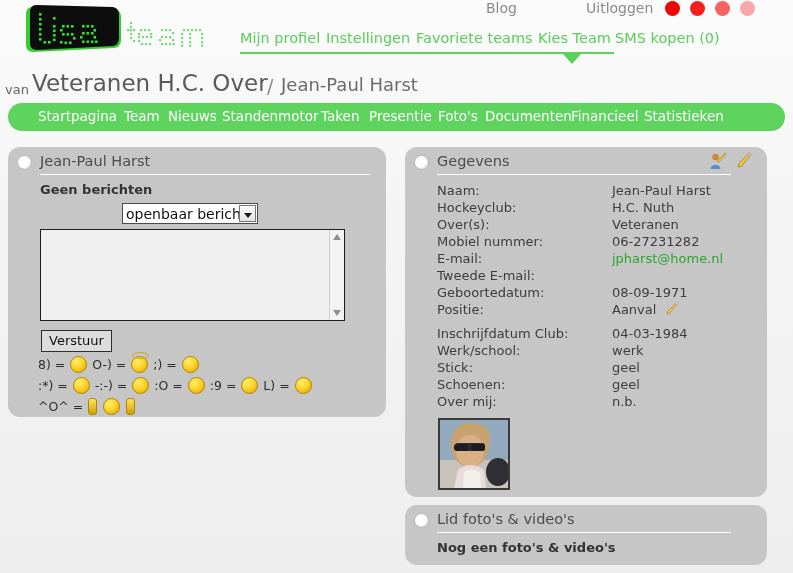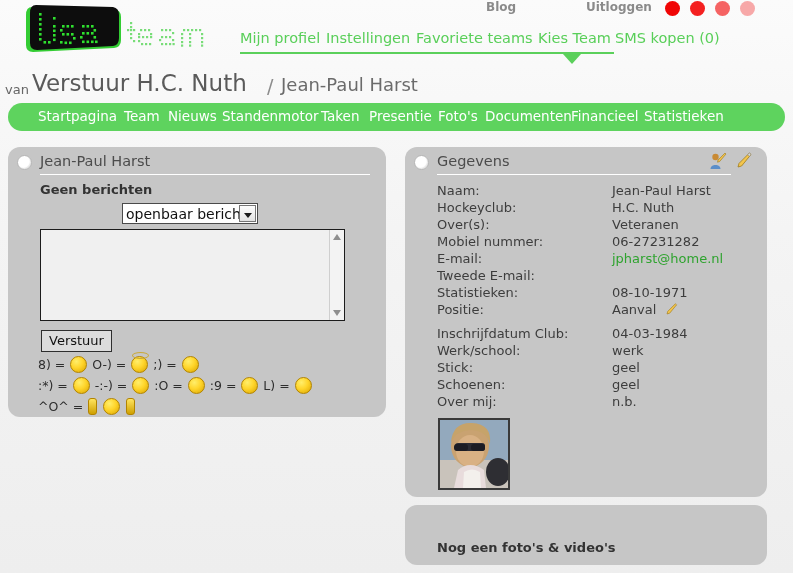--- a/index.html
+++ b/index.html
@@ -15,21 +15,21 @@
     width: 793px; height: 573px;
     background: linear-gradient(to bottom, #fbfbfb 0%, #f4f4f4 40%, #eeeeee 100%);
   }
 
   
   .top-util {
     position: absolute; top: 0; left: 0; width: 793px; height: 22px;
   }
   .top-util a {
     position: absolute; top: 0px;
-    font-size: 12px; font-weight: bold; color: #8a8a8a;
+    font-size: 14px; font-weight: normal; color: #8a8a8a;
     text-decoration: none; letter-spacing: 0px;
   }
   .top-util a.blog { left: 486px; }
   .top-util a.uitloggen { left: 586px; }
   .dots { position: absolute; top: 1px; left: 665px; }
   .dot {
     display: inline-block; width: 15px; height: 15px; border-radius: 50%;
     margin-right: 5px; vertical-align: top;
   }
 
@@ -374,21 +374,21 @@
     <a href="#" style="left:326px">Instellingen</a>
     <a href="#" style="left:416px">Favoriete teams</a>
     <a href="#" style="left:538px">Kies Team</a>
     <a href="#" style="left:615px">SMS kopen (0)</a>
     <div class="nav-underline"></div>
     <div class="nav-pointer"></div>
   </div>
 
   <div class="crumb">
     <span class="van">van</span>
-    <span class="team-name">Verstuur H.C. Nuth</span>
+    <span class="team-name">Veteranen H.C. Over</span>
     <span class="sep">/</span>
     <span class="member">Jean-Paul Harst</span>
   </div>
 
   <div class="greenbar">
     <a href="#" style="left:30px">Startpagina</a>
     <a href="#" style="left:116px">Team</a>
     <a href="#" style="left:160px">Nieuws</a>
     <a href="#" style="left:214px">Standenmotor</a>
     <a href="#" style="left:313px">Taken</a>
@@ -489,22 +489,22 @@
       </div>
       <div class="data-row">
         <span class="k">E-mail:</span>
         <a class="v mail" href="#" style="text-decoration:none">jpharst@home.nl</a>
       </div>
       <div class="data-row">
         <span class="k">Tweede E-mail:</span>
         <span class="v"></span>
       </div>
       <div class="data-row">
-        <span class="k">Statistieken:</span>
-        <span class="v">08-10-1971</span>
+        <span class="k">Geboortedatum:</span>
+        <span class="v">08-09-1971</span>
       </div>
       <div class="data-row">
         <span class="k">Positie:</span>
         <span class="v">
           <span>Aanval</span>
           <svg class="inline-pencil" viewBox="0 0 14 14">
             <path d="M12.5 2 L11.2 0.8 L3 9 L2.2 11.8 L5 11 Z" fill="#f3c54c" stroke="#a07c1e" stroke-width=".7"></path>
           </svg>
         </span>
       </div>
@@ -542,16 +542,21 @@
       <rect x="15" y="23" width="30" height="8" rx="3" fill="#2a2a33"></rect>
       <rect x="14" y="24" width="14" height="7" rx="3" fill="#1c1c24"></rect>
       <rect x="31" y="24" width="14" height="7" rx="3" fill="#1c1c24"></rect>
       <path d="M18 50 Q30 40 44 50 L46 68 L14 68 Z" fill="#e8dcdc"></path>
       <path d="M24 52 Q32 47 40 52 L41 68 L23 68 Z" fill="#f3f0ec"></path>
       <ellipse cx="58" cy="52" rx="12" ry="14" fill="#2e2e33"></ellipse>
     </svg>
   </div>
 
   <div class="panel" id="bottom-panel">
+    <div class="panel-head">
+      <div class="toggle-circle"></div>
+      <div class="panel-title">Lid foto's &amp; video's</div>
+      <div class="panel-rule"></div>
+    </div>
     <div class="bp-sub">Nog een foto's &amp; video's</div>
   </div>
 
 </div>
 
 </body></html>

